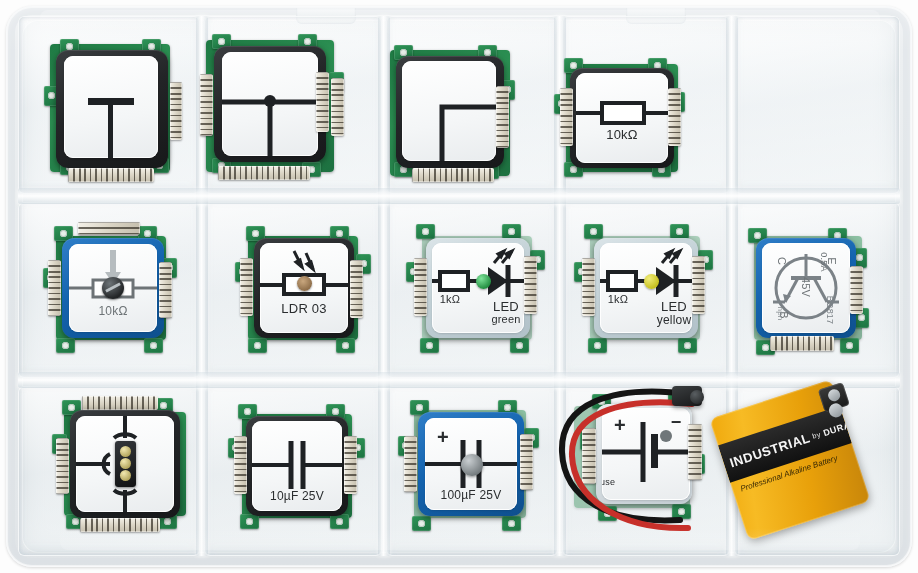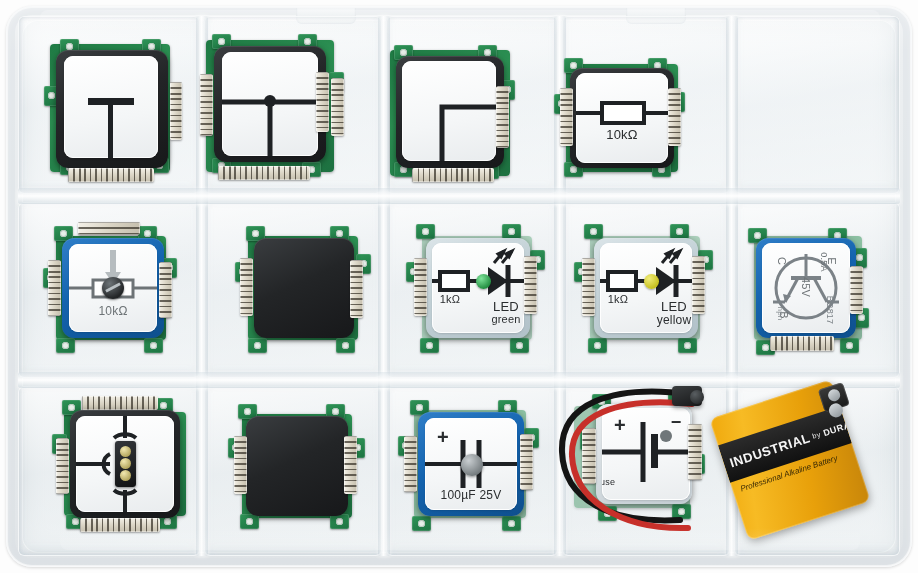--- a/index.html
+++ b/index.html
@@ -320,20 +320,36 @@
 
   <div class="module" style="left:234px;top:224px;width:140px;height:132px;">
     <div class="pcb" style="left:14px;top:12px;width:110px;height:104px;"></div>
     <div class="tab" style="left:12px;top:2px;"></div>
     <div class="tab" style="left:96px;top:2px;"></div>
     <div class="tab" style="left:14px;top:114px;"></div>
     <div class="tab" style="left:102px;top:114px;"></div>
     <div class="tab tall" style="left:1px;top:38px;"></div>
     <div class="tab tall" style="left:122px;top:30px;"></div>
     <div class="body" style="left:20px;top:14px;width:100px;height:100px;"></div>
+    <div class="face" style="left:26px;top:19px;width:88px;height:90px;">
+      <svg viewBox="0 0 88 90">
+        <line x1="0" y1="42" x2="88" y2="42" stroke="#1e2124" stroke-width="4"></line>
+        <rect x="24" y="32" width="40" height="19" fill="#ffffff" stroke="#1e2124" stroke-width="4"></rect>
+        <g stroke="#1e2124" stroke-width="3" fill="#1e2124">
+          <line x1="34" y1="8" x2="42" y2="24"></line>
+          <path d="M 42 24 L 36 19 L 40 17 Z"></path>
+          <line x1="46" y1="10" x2="53" y2="26"></line>
+          <path d="M 53 26 L 47 21 L 51 19 Z"></path>
+        </g>
+      </svg>
+      <div style="position:absolute;left:37px;top:33px;width:15px;height:15px;border-radius:50%;
+                  background:radial-gradient(circle at 40% 35%,#c9a77e,#8a6a46 75%);
+                  box-shadow:0 1px 2px rgba(0,0,0,.4);"></div>
+      <div class="lbl" style="top:58px;font-size:13px;">LDR 03</div>
+    </div>
     <div class="comb v" style="left:6px;top:34px;width:13px;height:58px;"></div>
     <div class="comb v" style="left:116px;top:36px;width:13px;height:58px;"></div>
   </div>
 
   <div class="module" style="left:406px;top:222px;width:142px;height:134px;">
     <div class="pcb" style="left:16px;top:14px;width:110px;height:104px;opacity:.35;"></div>
     <div class="tab" style="left:10px;top:2px;"></div>
     <div class="tab" style="left:96px;top:2px;"></div>
     <div class="tab" style="left:14px;top:116px;"></div>
     <div class="tab" style="left:104px;top:116px;"></div>
@@ -459,20 +475,29 @@
 
   <div class="module" style="left:228px;top:402px;width:140px;height:130px;">
     <div class="pcb" style="left:14px;top:12px;width:110px;height:104px;"></div>
     <div class="tab" style="left:10px;top:2px;"></div>
     <div class="tab" style="left:98px;top:2px;"></div>
     <div class="tab" style="left:12px;top:112px;"></div>
     <div class="tab" style="left:102px;top:112px;"></div>
     <div class="tab tall" style="left:0px;top:36px;"></div>
     <div class="tab tall" style="left:122px;top:36px;"></div>
     <div class="body" style="left:18px;top:14px;width:102px;height:100px;"></div>
+    <div class="face" style="left:24px;top:19px;width:90px;height:90px;">
+      <svg viewBox="0 0 90 90">
+        <line x1="0" y1="44" x2="38" y2="44" stroke="#1e2124" stroke-width="4"></line>
+        <line x1="52" y1="44" x2="90" y2="44" stroke="#1e2124" stroke-width="4"></line>
+        <line x1="39" y1="20" x2="39" y2="68" stroke="#1e2124" stroke-width="5"></line>
+        <line x1="51" y1="20" x2="51" y2="68" stroke="#1e2124" stroke-width="5"></line>
+      </svg>
+      <div class="lbl" style="top:68px;font-size:12px;">10µF 25V</div>
+    </div>
     <div class="comb v" style="left:6px;top:34px;width:13px;height:58px;"></div>
     <div class="comb v" style="left:116px;top:34px;width:13px;height:58px;"></div>
   </div>
 
   <div class="module" style="left:398px;top:396px;width:146px;height:140px;">
     <div class="pcb" style="left:16px;top:14px;width:112px;height:108px;opacity:.5;"></div>
     <div class="tab" style="left:12px;top:4px;"></div>
     <div class="tab" style="left:100px;top:4px;"></div>
     <div class="tab" style="left:14px;top:120px;"></div>
     <div class="tab" style="left:104px;top:120px;"></div>

